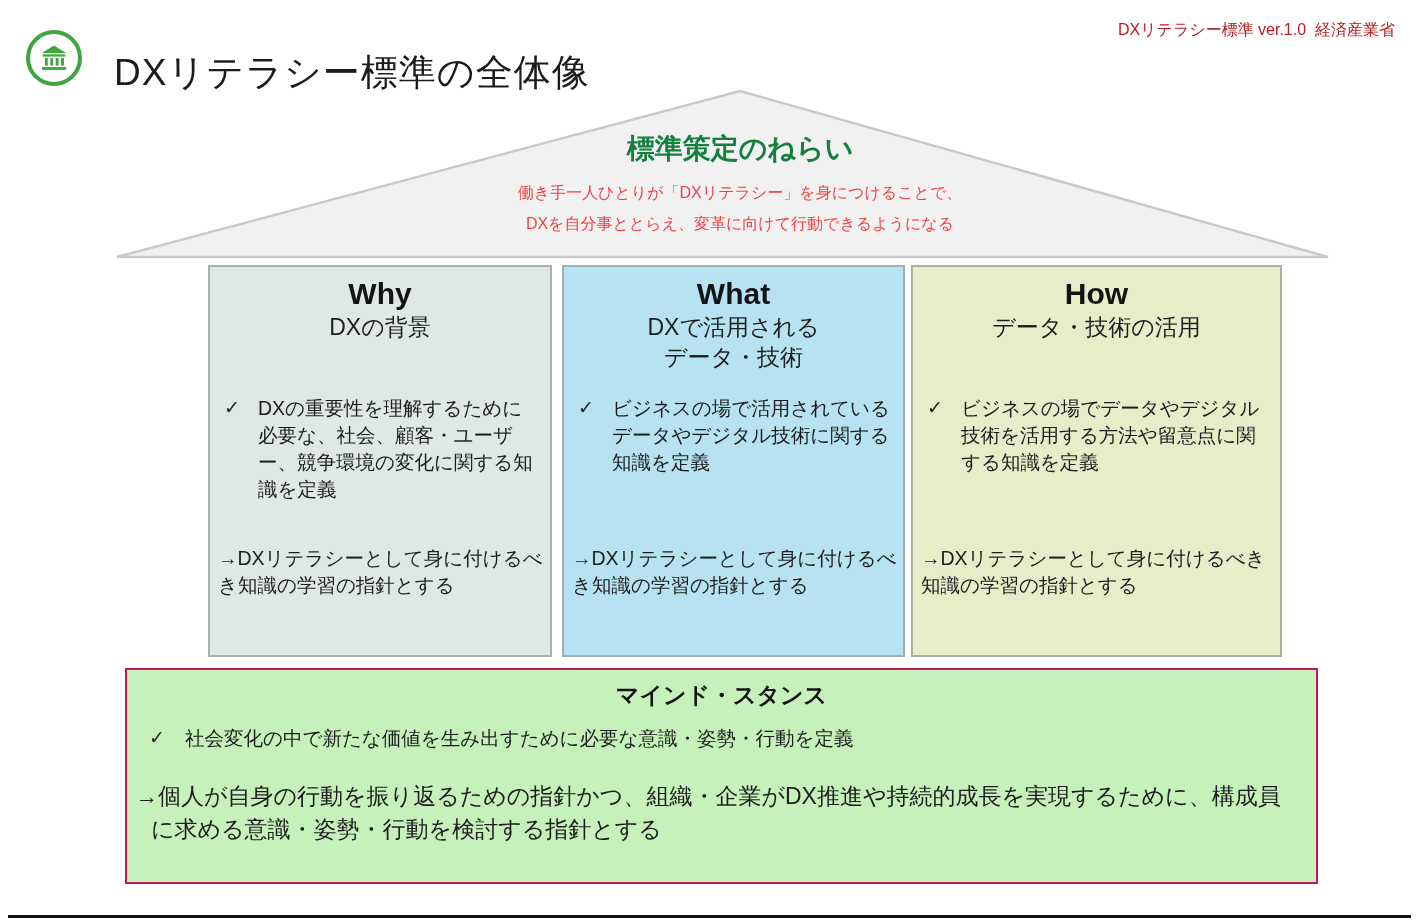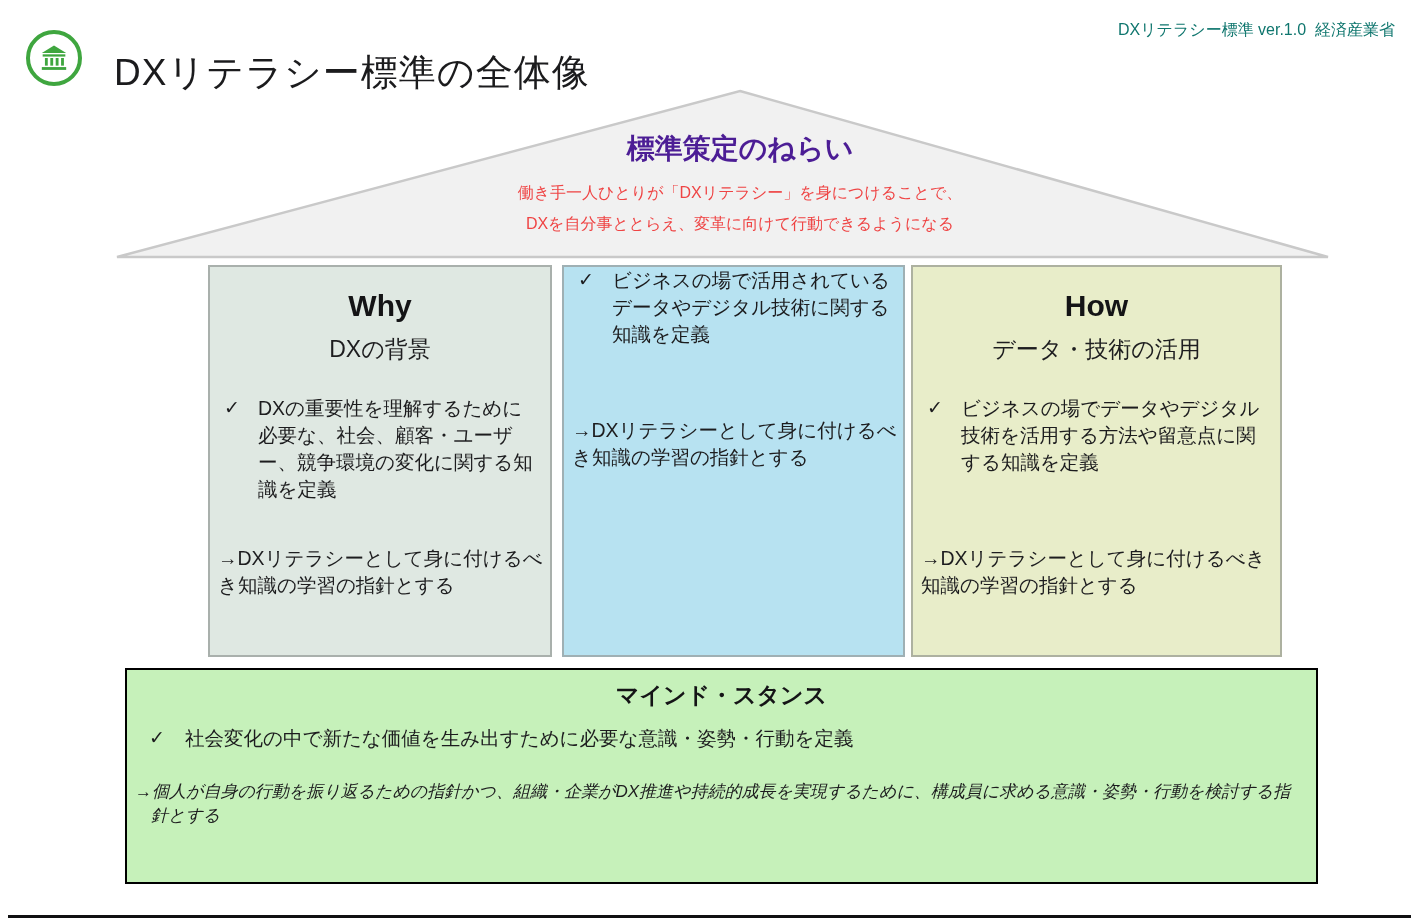--- a/index.html
+++ b/index.html
@@ -12,62 +12,62 @@
     position:absolute;left:26px;top:30px;width:56px;height:56px;border-radius:50%;
     border:4px solid var(--accent-green,#3fa63f);box-sizing:border-box;
     display:flex;align-items:center;justify-content:center;background:#fff;
   }
   .logo svg{width:34px;height:34px;display:block;}
   .page-title{
     position:absolute;left:102px;top:36px;margin:12px;
     font-size:37px;font-weight:normal;letter-spacing:1px;color:#1b1b1d;
   }
   .meta{
-    position:absolute;right:22px;top:20px;font-size:16px;color:#0f766e;white-space:pre;
+    position:absolute;right:22px;top:20px;font-size:16px;color:#b91c1c;white-space:pre;
   }
   
   .roof-svg{position:absolute;left:114px;top:88px;width:1217px;height:172px;}
   .roof-text{
     position:absolute;left:240px;top:130px;width:1000px;text-align:center;
   }
-  .roof-title{font-size:28px;font-weight:bold;color:#4c1d95;margin:0 0 14px 0;}
+  .roof-title{font-size:28px;font-weight:bold;color:#15803d;margin:0 0 14px 0;}
   .roof-body{font-size:16px;line-height:1.42;color:#ef4444;margin:8px;}
   
   .pillar{
     position:absolute;top:265px;height:392px;box-sizing:border-box;
     border:2px solid #a9b0ac;
   }
   .pillar.why {left:208px;width:344px;background:var(--why-bg,#dfe8e2);}
   .pillar.what{left:562px;width:343px;background:var(--what-bg,#b7e2f1);border-color:#9fb0b4;}
   .pillar.how {left:911px;width:371px;background:var(--how-bg,#e8edc9);border-color:#adb1a0;}
   .pillar-head{height:118px;padding-top:10px;text-align:center;}
-  .pillar-title{font-size:30px;font-weight:bold;margin:12px;color:#141416;}
+  .pillar-title{font-size:30px;font-weight:bold;margin:0;color:#141416;}
   .pillar-sub{font-size:23px;margin:2px 0 0 0;white-space:pre-line;line-height:1.3;color:#1d1d1f;}
   .pillar-bullet{
     display:flex;min-height:150px;padding:0 10px 0 14px;box-sizing:border-box;
     font-size:19.5px;line-height:1.38;
   }
   .check{width:34px;flex:0 0 34px;font-size:19px;}
   .bullet-text{flex:1;}
   .pillar-arrow{
     margin:0;padding:0 6px 0 8px;font-size:19.5px;line-height:1.38;color:#1d1d1f;
   }
   
   .mind{
     position:absolute;left:125px;top:668px;width:1193px;height:216px;box-sizing:border-box;
-    background:var(--mind-bg,#c6f1ba);border:2px solid #000000;
+    background:var(--mind-bg,#c6f1ba);border:2px solid #be185d;
   }
   .mind-title{text-align:center;font-size:23px;font-weight:bold;margin:10px 0 0 0;color:#141416;}
   .mind-bullet{
     display:flex;margin:14px 14px 0 22px;font-size:19.5px;line-height:1.4;
   }
   .mind-bullet .check{flex:0 0 36px;width:36px;}
   .mind-arrow{
-    margin:28px 14px 0 8px;font-size:17px;line-height:1.42;
-    padding-left:16px;text-indent:-16px;font-style:italic;
+    margin:28px 14px 0 8px;font-size:23px;line-height:1.42;
+    padding-left:16px;text-indent:-16px;
   }
   
   .bottom-line{position:absolute;left:8px;right:6px;top:915px;height:3px;background:#101012;}
 </style>
 </head>
 <body>
 
 <div class="page">
 
   <div class="logo">
@@ -101,20 +101,25 @@
       <p class="pillar-sub">DXの背景</p>
     </div>
     <div class="pillar-bullet">
       <span class="check">✓</span>
       <span class="bullet-text">DXの重要性を理解するために必要な、社会、顧客・ユーザー、競争環境の変化に関する知識を定義</span>
     </div>
     <p class="pillar-arrow">→DXリテラシーとして身に付けるべき知識の学習の指針とする</p>
   </div>
 
   <div class="pillar what">
+    <div class="pillar-head">
+      <p class="pillar-title">What</p>
+      <p class="pillar-sub">DXで活用される
+データ・技術</p>
+    </div>
     <div class="pillar-bullet">
       <span class="check">✓</span>
       <span class="bullet-text">ビジネスの場で活用されているデータやデジタル技術に関する知識を定義</span>
     </div>
     <p class="pillar-arrow">→DXリテラシーとして身に付けるべき知識の学習の指針とする</p>
   </div>
 
   <div class="pillar how">
     <div class="pillar-head">
       <p class="pillar-title">How</p>

